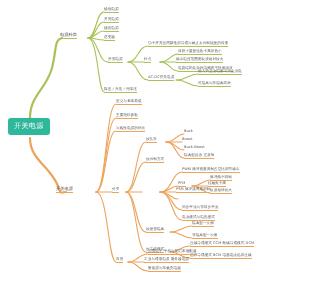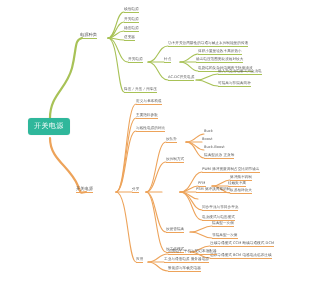--- a/index.html
+++ b/index.html
@@ -1,18 +1,18 @@
 <!DOCTYPE html>
 <html><head>
 <meta charset="utf-8">
 <style>
   html,body{margin:0;padding:0;background:#ffffff;}
   body{width:300px;height:294px;overflow:hidden;
        font-family:"DejaVu Sans","Liberation Sans",sans-serif;}
-  #canvas{position:relative;width:300px;height:294px;background:#fff;margin-left:20px;}
+  #canvas{position:relative;width:300px;height:294px;background:#fff;}
   svg.links{position:absolute;left:0;top:0;width:300px;height:294px;overflow:visible;}
 
   .node{position:absolute;white-space:nowrap;line-height:1;}
 
   
   .root{
     background:#2fb79b;color:#ffffff;border-radius:3px;
     font-size:7px;padding:5px 6px;letter-spacing:.4px;
     box-shadow:0 0 0 .5px rgba(0,0,0,.04);
   }

